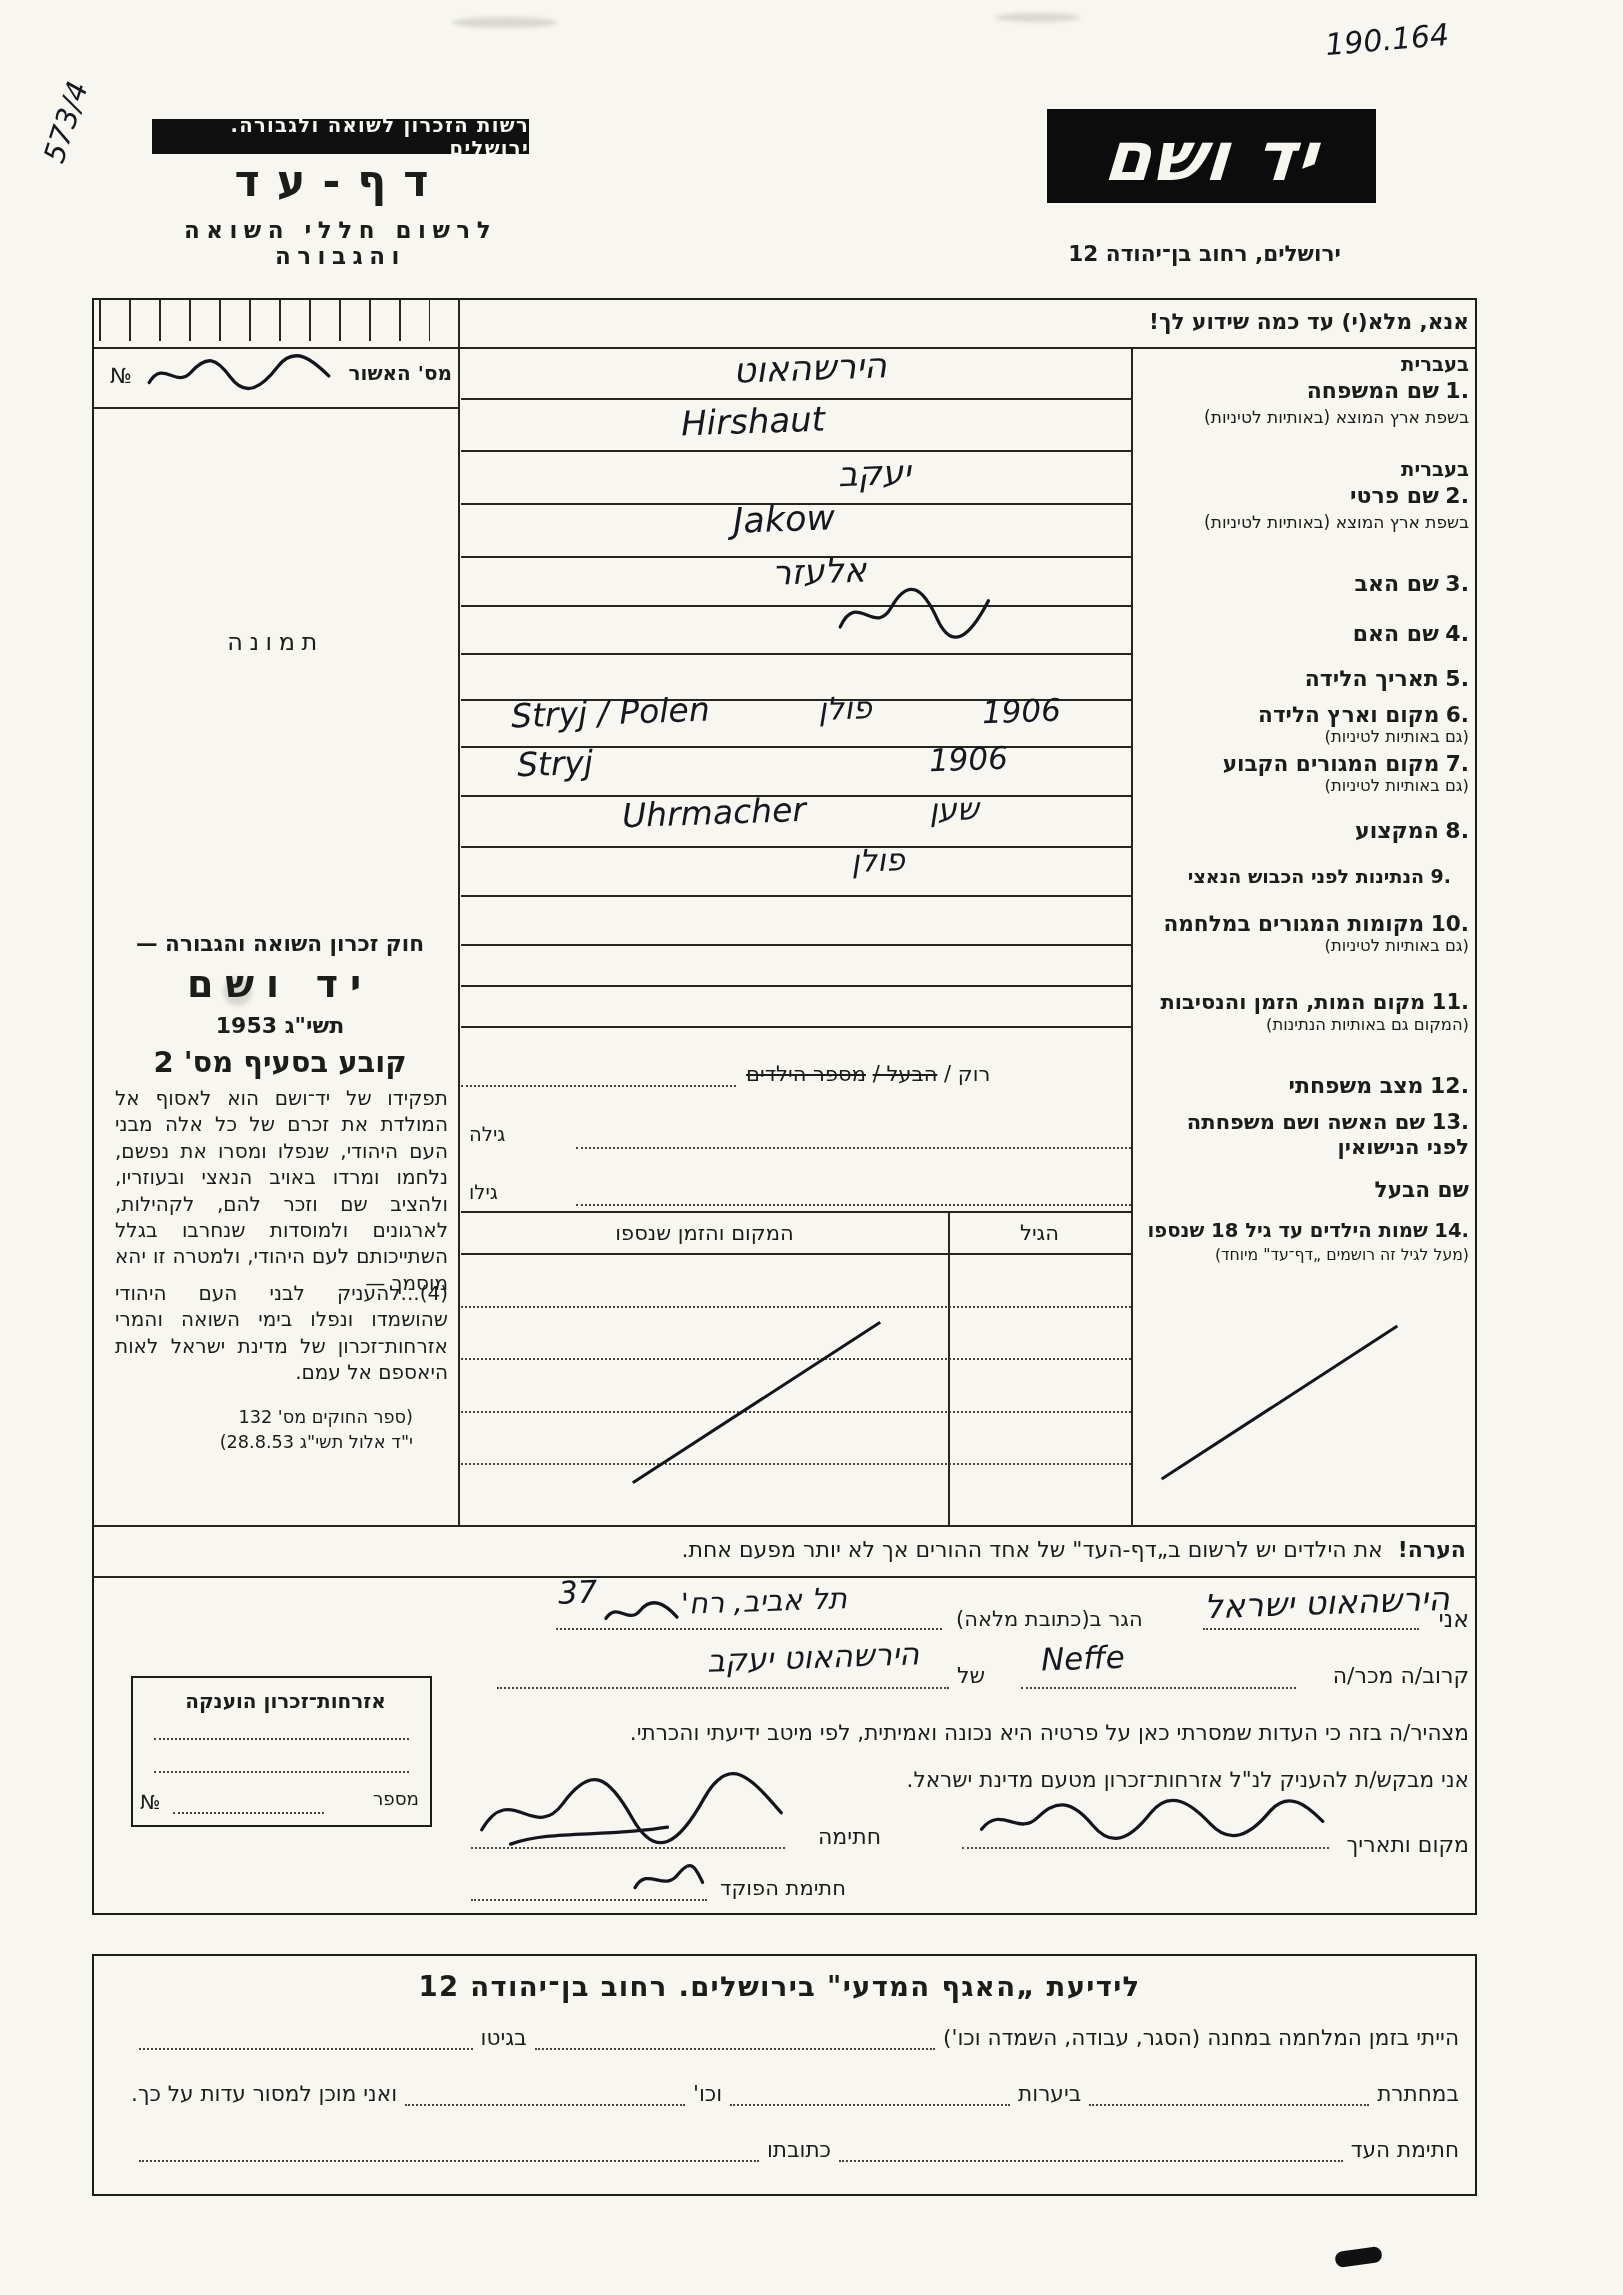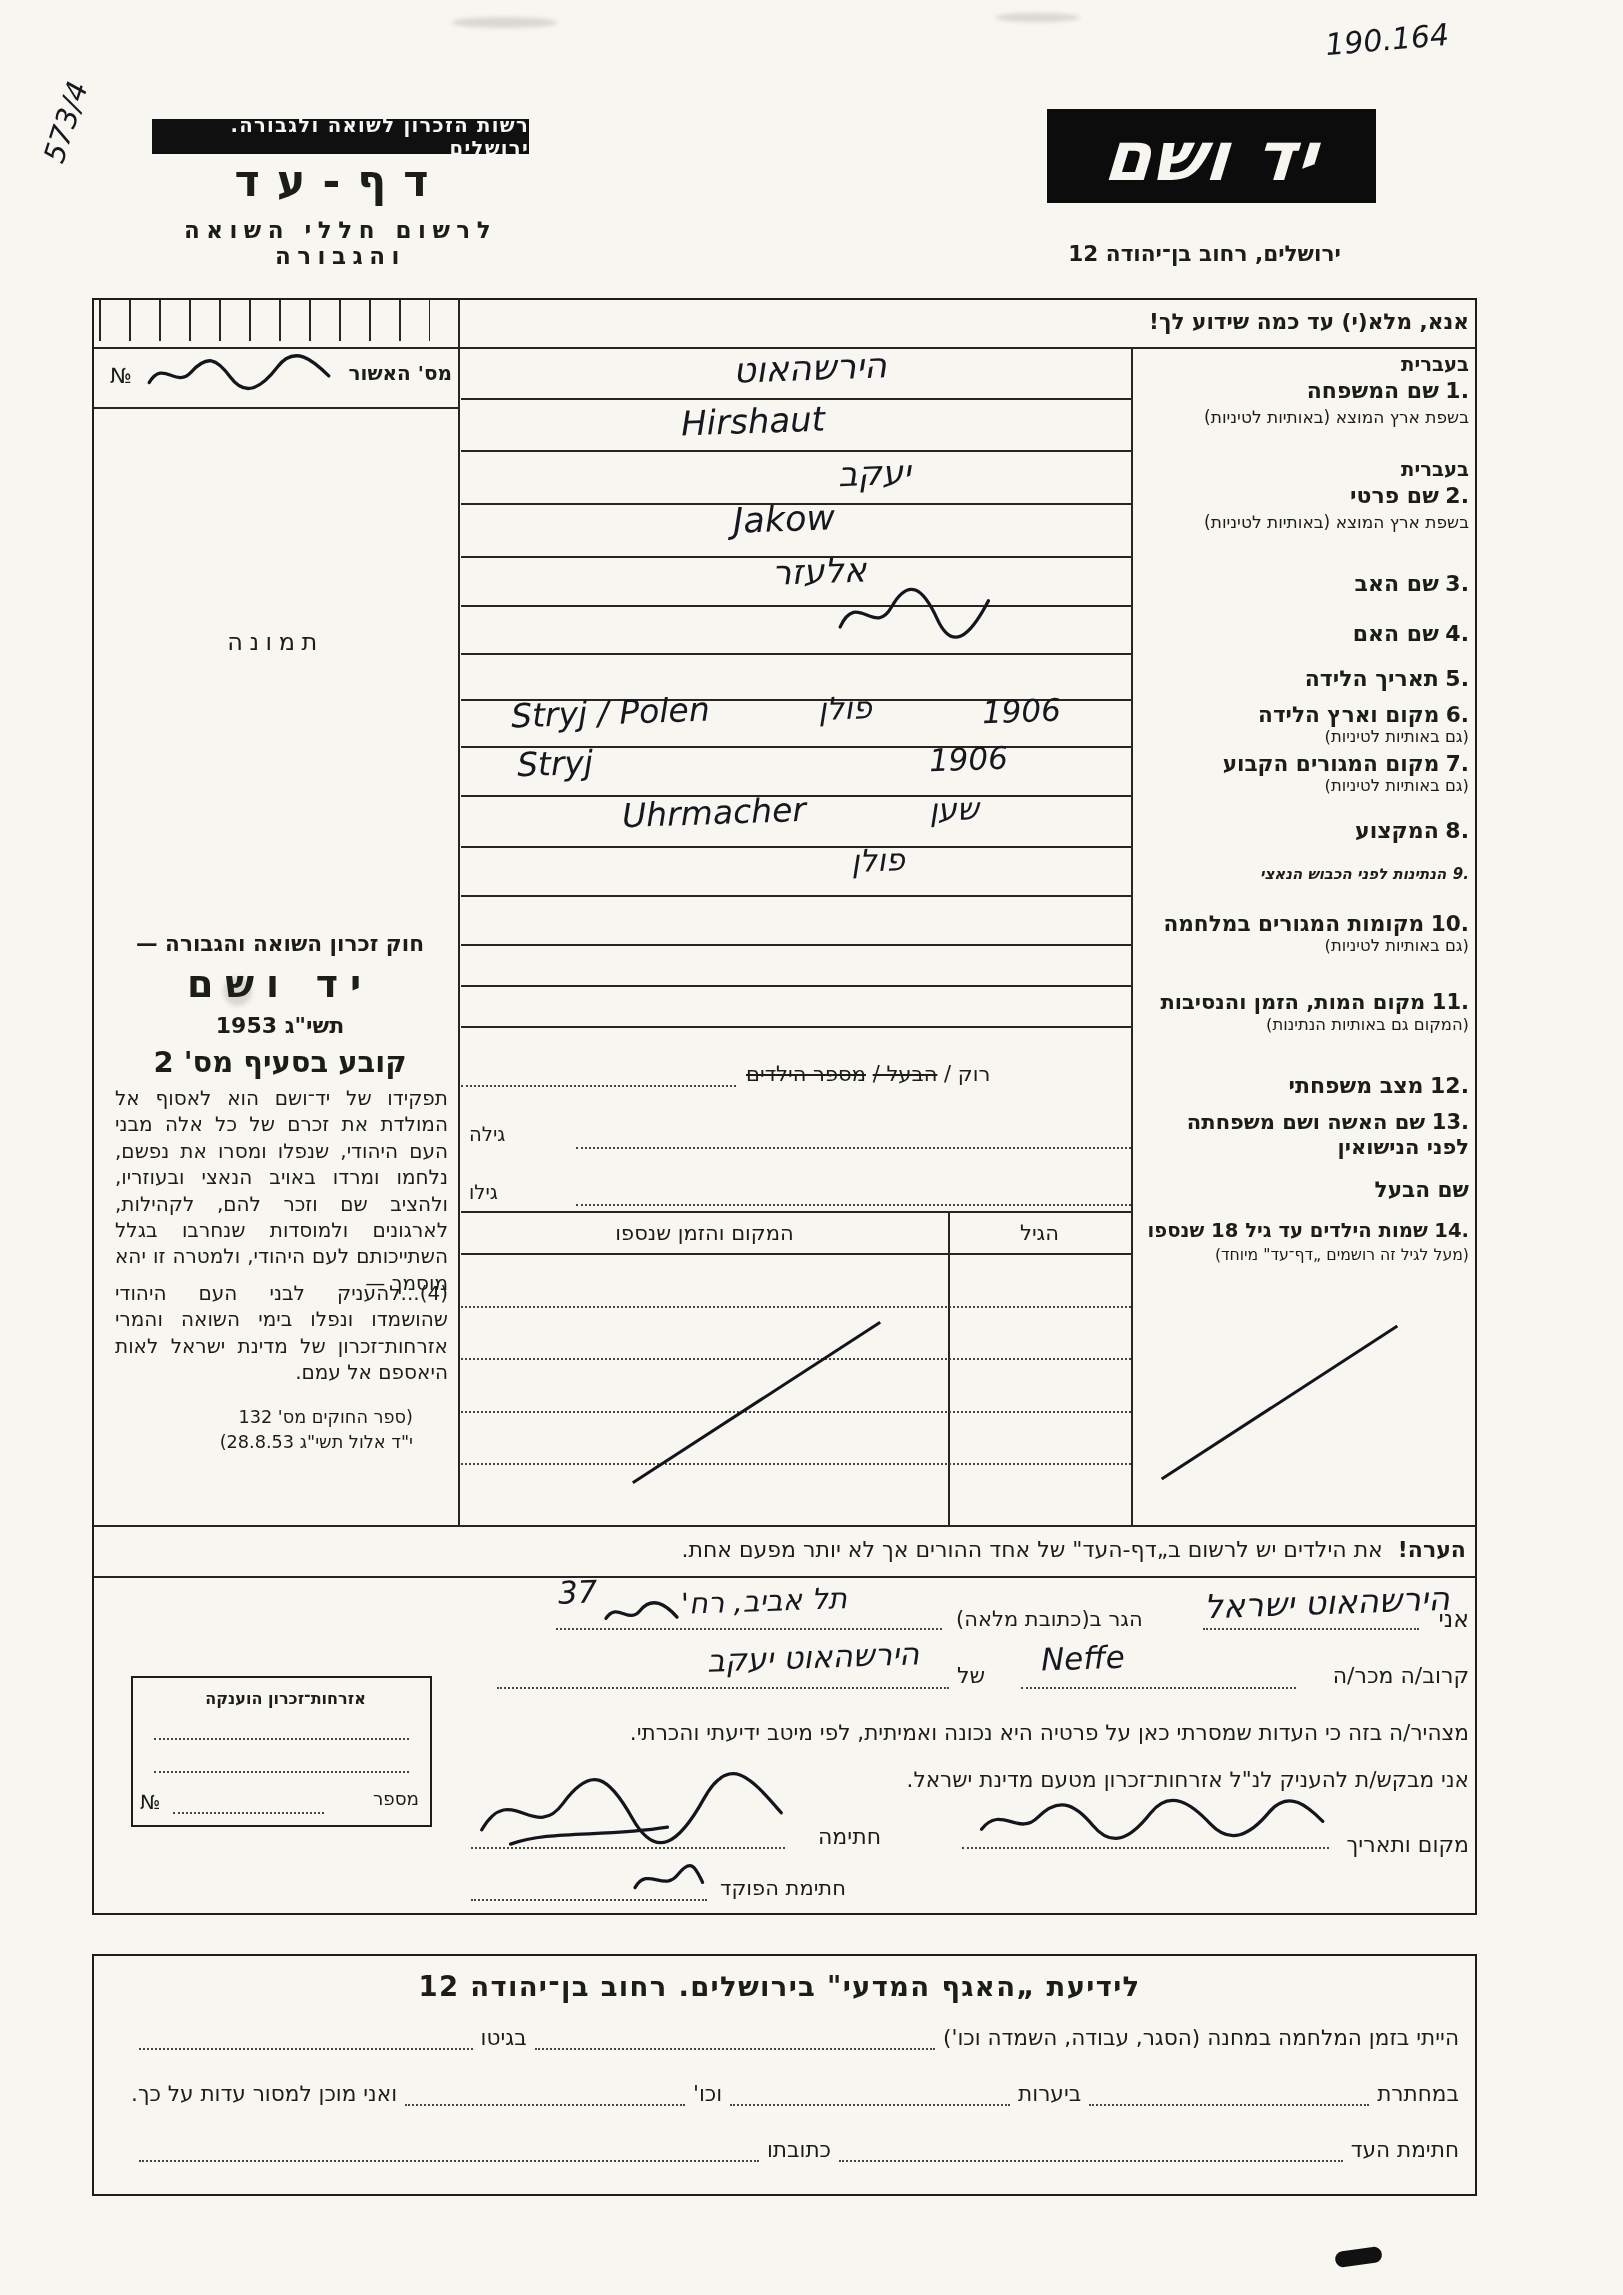--- a/index.html
+++ b/index.html
@@ -86,21 +86,21 @@
   <div class="abs rtl ctr b" style="left:110px;top:931px;width:340px;font-size:21.6px;">חוק זכרון השואה והגבורה —</div>
   <div class="abs rtl ctr b" style="left:110px;top:962px;width:340px;font-size:38px;letter-spacing:11.8px;">יד ושם</div>
   <div class="abs rtl ctr b" style="left:110px;top:1013px;width:340px;font-size:22px;">תשי"ג 1953</div>
   <div class="abs rtl ctr b" style="left:110px;top:1045px;width:340px;font-size:29px;">קובע בסעיף מס' 2</div>
   <div class="lawp" style="left:115px;top:1085px;width:333px;">תפקידו של יד־ושם הוא לאסוף אל המולדת את זכרם של כל אלה מבני העם היהודי, שנפלו ומסרו את נפשם, נלחמו ומרדו באויב הנאצי ובעוזריו, ולהציב שם וזכר להם, לקהילות, לארגונים ולמוסדות שנחרבו בגלל השתייכותם לעם היהודי, ולמטרה זו יהא מוסמך —</div>
   <div class="lawp" style="left:115px;top:1280px;width:333px;">(4)...להעניק לבני העם היהודי שהושמדו ונפלו בימי השואה והמרי אזרחות־זכרון של מדינת ישראל לאות היאספם אל עמם.</div>
   <div class="lbl n" style="left:164px;top:1407px;width:249px;font-size:17.7px;">(ספר החוקים מס' 132</div>
   <div class="lbl n" style="left:164px;top:1432px;width:249px;font-size:17.7px;">י"ד אלול תשי"ג 28.8.53)</div>
 
   <div class="box" style="left:131px;top:1676px;width:301px;height:151px;border-width:2px;"></div>
-  <div class="abs rtl ctr b" style="left:134px;top:1689px;width:295px;font-size:16px;padding-left:8px;">אזרחות־זכרון הוענקה</div>
+  <div class="abs rtl ctr b" style="left:134px;top:1689px;width:295px;font-size:20px;padding-left:8px;">אזרחות־זכרון הוענקה</div>
   <div class="drule" style="left:154px;top:1738px;width:255px;"></div>
   <div class="drule" style="left:154px;top:1771px;width:255px;"></div>
   <div class="lbl n" style="left:327px;top:1788px;width:92px;font-size:18.3px;">מספר</div>
   <div class="abs ltr" style="left:140px;top:1791px;font-size:19.6px;">№</div>
   <div class="drule" style="left:173px;top:1812px;width:151px;"></div>
 
   <div class="lbl" style="right:154px;top:353px;width:321px;font-size:19.6px;">בעברית</div>
   <div class="lbl" style="right:154px;top:378px;width:321px;font-size:22px;">
     <span class="fnum">1.</span><span>שם המשפחה</span>
   </div>
@@ -125,21 +125,21 @@
     <span class="fnum">6.</span><span>מקום וארץ הלידה</span>
   </div>
   <div class="lbl n" style="right:154px;top:727px;width:321px;font-size:16.4px;">(גם באותיות לטיניות)</div>
   <div class="lbl" style="right:154px;top:751px;width:321px;font-size:21.6px;">
     <span class="fnum">7.</span><span>מקום המגורים הקבוע</span>
   </div>
   <div class="lbl n" style="right:154px;top:776px;width:321px;font-size:16.4px;">(גם באותיות לטיניות)</div>
   <div class="lbl" style="right:154px;top:818px;width:321px;font-size:22px;">
     <span class="fnum">8.</span><span>המקצוע</span>
   </div>
-  <div class="lbl" style="right:154px;top:865px;width:321px;font-size:15px;font-style:italic;">
+  <div class="lbl" style="right:172px;top:865px;width:321px;font-size:19px;">
     <span class="fnum">9.</span><span>הנתינות לפני הכבוש הנאצי</span>
   </div>
   <div class="lbl" style="right:154px;top:911px;width:321px;font-size:21.6px;">
     <span class="fnum">10.</span><span>מקומות המגורים במלחמה</span>
   </div>
   <div class="lbl n" style="right:154px;top:936px;width:321px;font-size:16.4px;">(גם באותיות לטיניות)</div>
   <div class="lbl" style="right:154px;top:990px;width:321px;font-size:21px;">
     <span class="fnum">11.</span><span>מקום המות, הזמן והנסיבות</span>
   </div>
   <div class="lbl n" style="right:154px;top:1015px;width:321px;font-size:16.4px;">(המקום גם באותיות הנתינות)</div>

